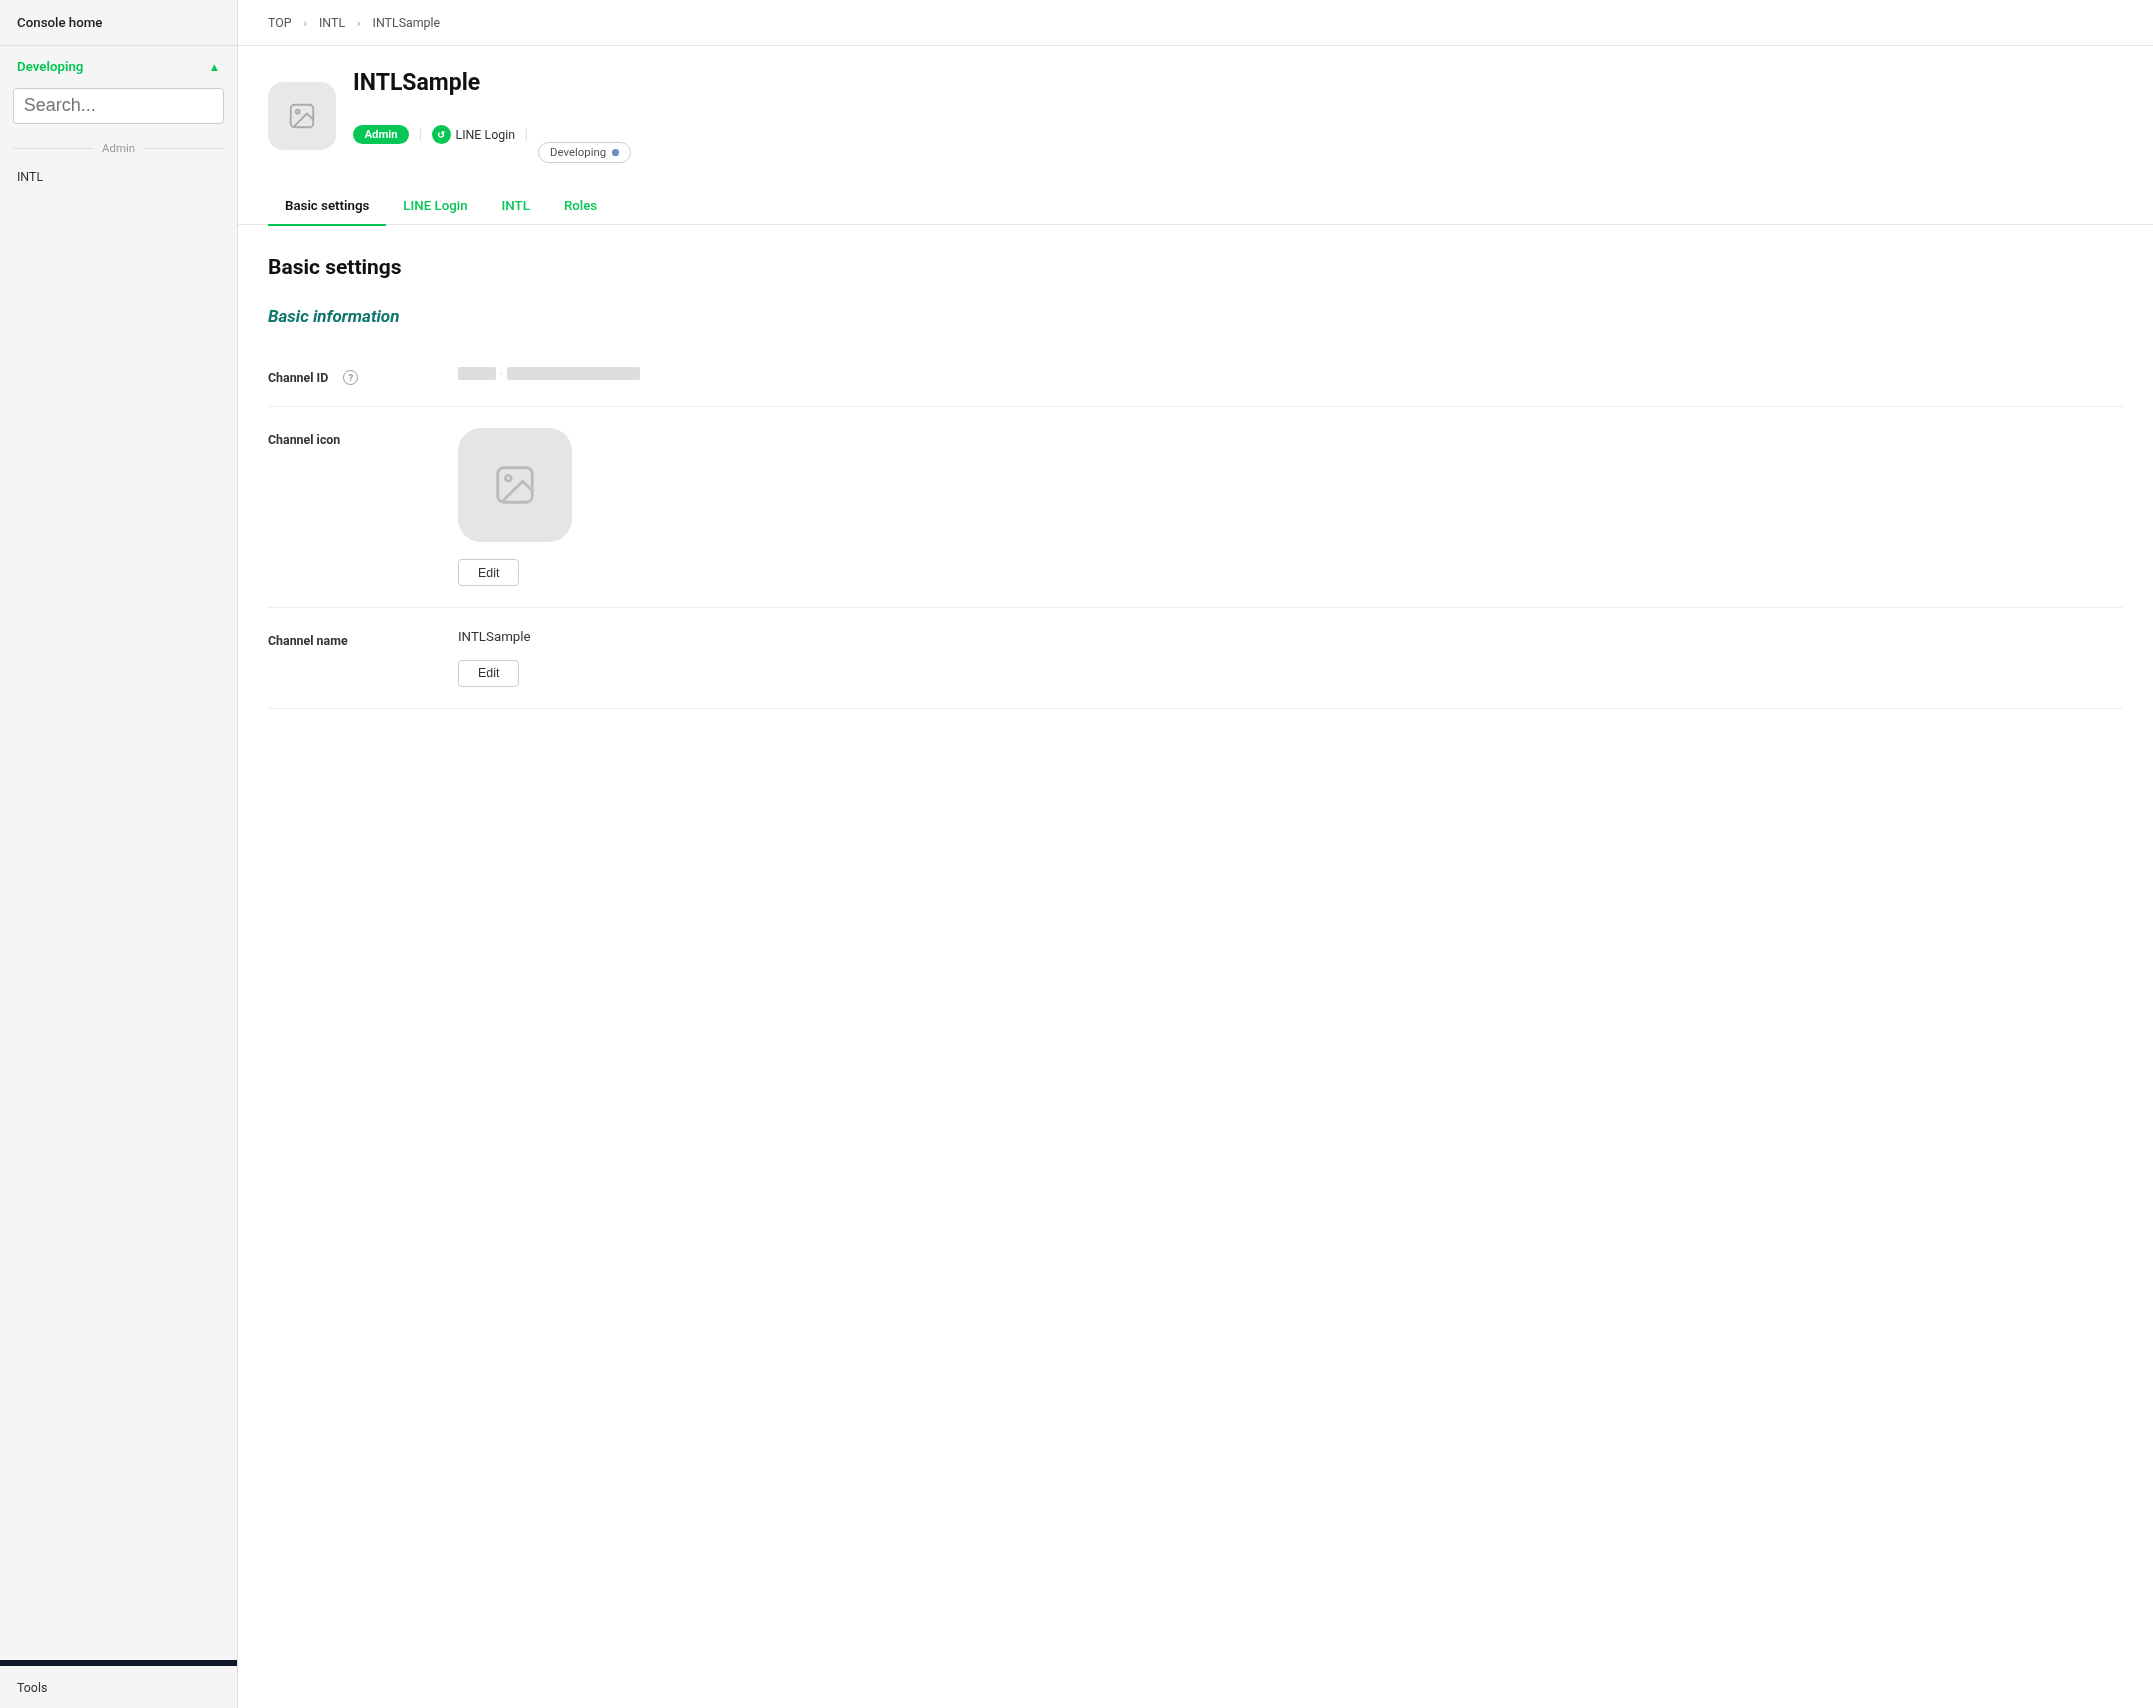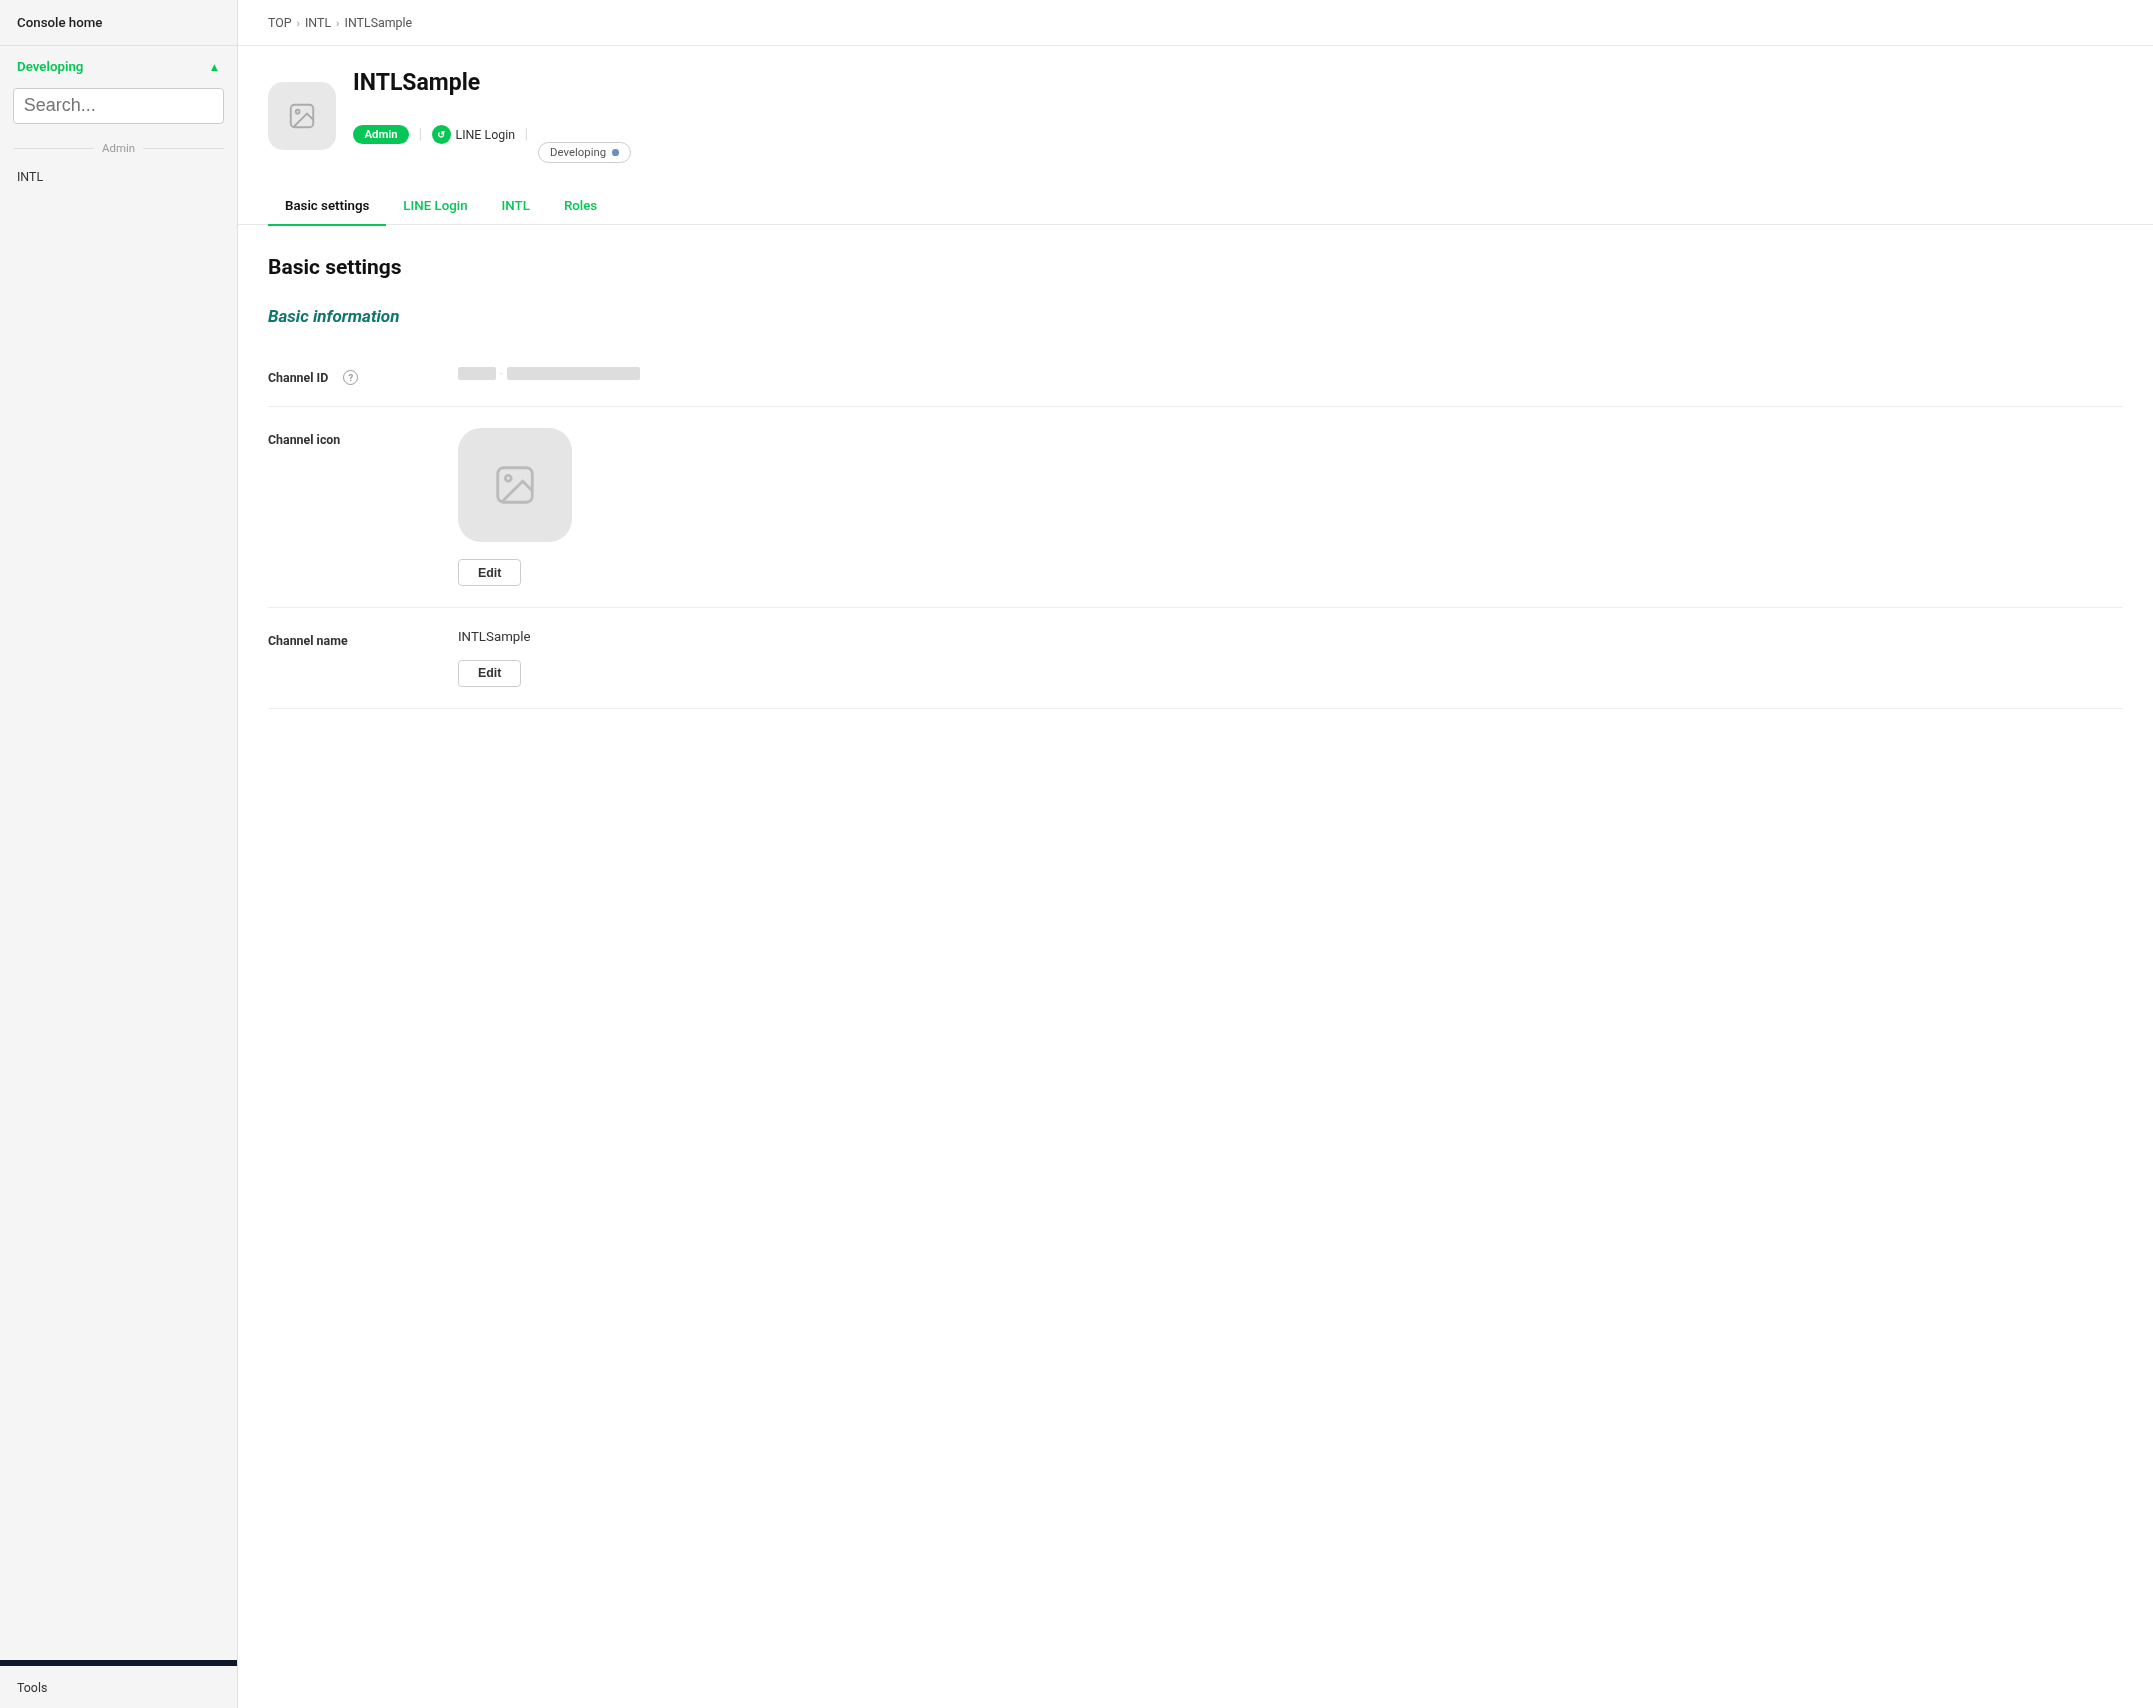--- a/index.html
+++ b/index.html
@@ -83,21 +83,21 @@
     .main {
       flex: 1;
       overflow-y: auto;
       background: #fff;
     }
 
     
     .breadcrumb {
       display: flex;
       align-items: center;
-      gap: 5px;
+      gap: 12px;
       padding: 15px 30px;
       font-size: 12.4px;
       color: #555;
       border-bottom: 1px solid #e8e8e8;
     }
     .breadcrumb-item { color: #555; }
     .breadcrumb-separator { color: #999; font-size: 11.4px; }
 
     
     .provider-header {
@@ -271,21 +271,20 @@
     
     .edit-btn {
       border: 1px solid #ccc;
       background: #fff;
       padding: 5.7px 19px;
       border-radius: 3.8px;
       font-size: 12.4px;
       color: #333;
       cursor: pointer;
       margin-top: 3.8px;
-      font-weight: bold;
     }
 
     .channel-name-value {
       font-size: 13.3px;
       color: #333;
       margin-bottom: 11.4px;
     }
   </style>
 </head>
 <body>

